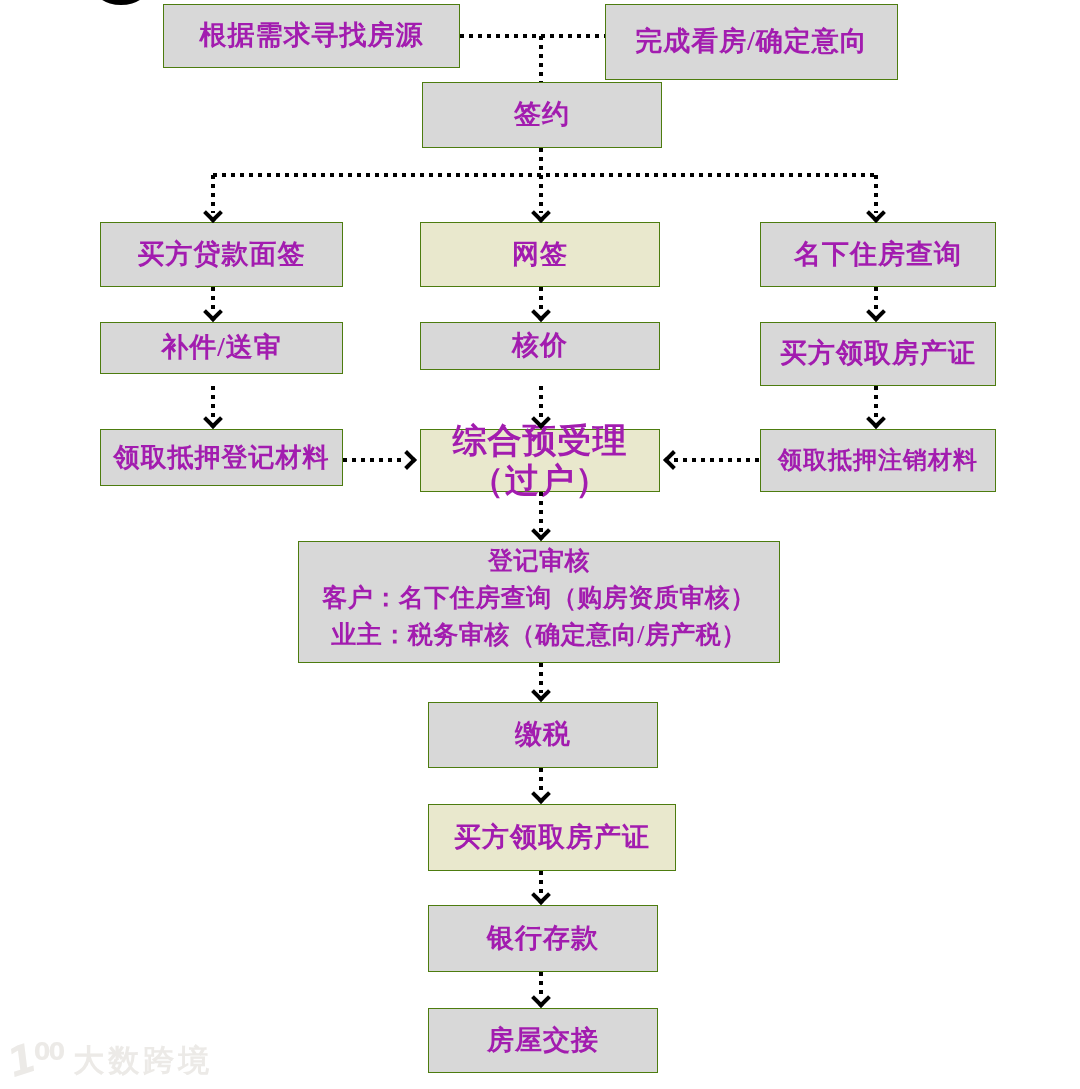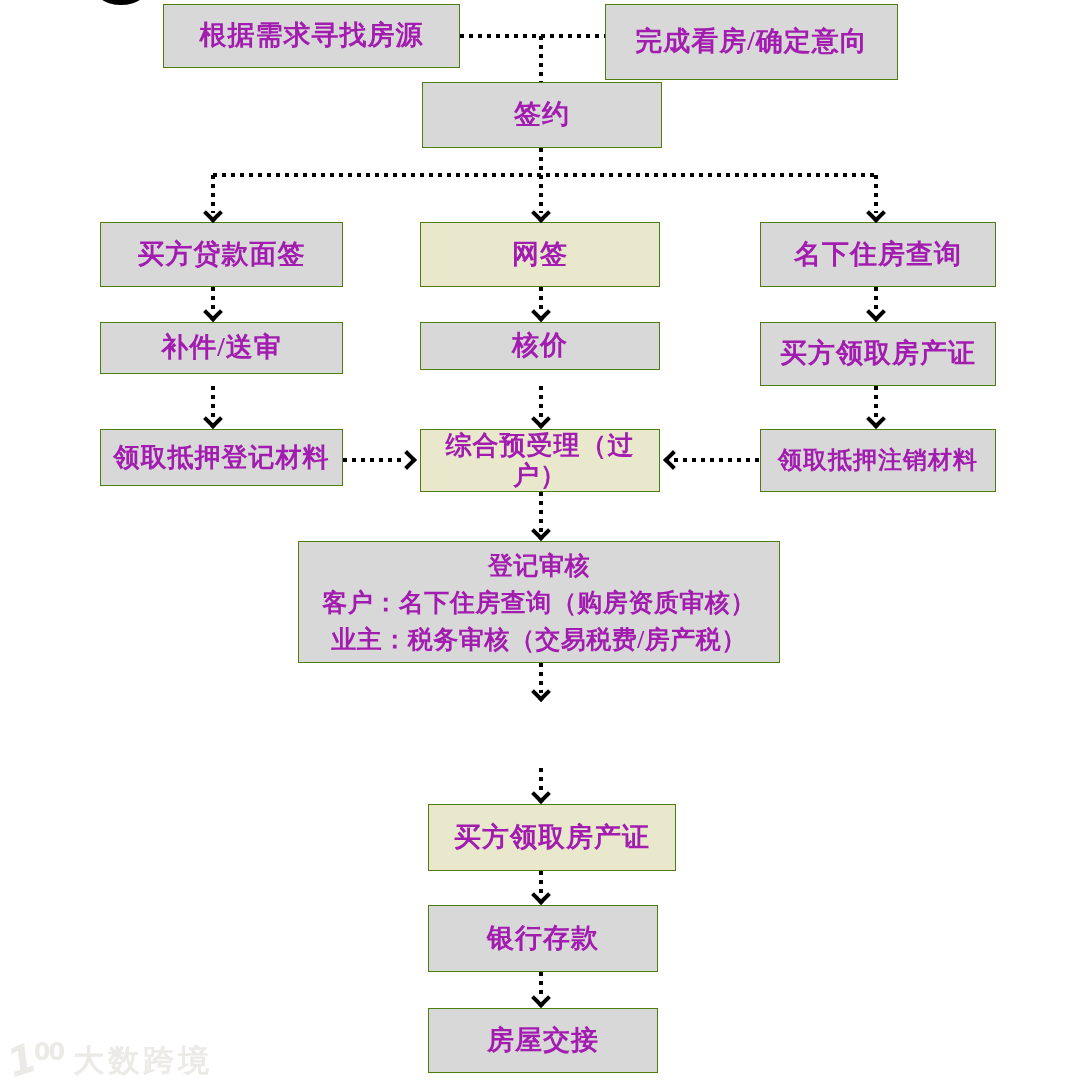--- a/index.html
+++ b/index.html
@@ -9,21 +9,21 @@
     font-family:"DejaVu Sans","Liberation Sans",sans-serif;
   }
   .node{
     position:absolute;box-sizing:border-box;
     background:#d8d8d8;border:1px solid #4d7c0f;
     display:flex;align-items:center;justify-content:center;
     font-size:27px;font-weight:700;color:#a21caf;text-align:center;
     letter-spacing:1px;line-height:1.15;font-family:Liberation Serif, serif;
   }
   .node.yellow{background:#e9e8cd;}
-  .node.multi{flex-direction:column;justify-content:center;font-size:25px;line-height:37px;letter-spacing:0.5px;}
+  .node.multi{flex-direction:column;justify-content:flex-start;font-size:25px;line-height:37px;letter-spacing:0.5px;}
   .hdot{
     position:absolute;height:4px;
     background-image:repeating-linear-gradient(90deg,#000 0 4px,transparent 4px 9px);
   }
   .vdot{
     position:absolute;width:4px;
     background-image:repeating-linear-gradient(180deg,#000 0 4px,transparent 4px 9px);
   }
   .chev{position:absolute;width:14px;height:14px;box-sizing:border-box;}
   .chev.down{border-right:4px solid #000;border-bottom:4px solid #000;transform:rotate(45deg);}
@@ -63,30 +63,31 @@
   <div class="node" style="left:760px;top:222px;width:236px;height:65px">名下住房查询</div>
 
   <div class="node" style="left:100px;top:322px;width:243px;height:52px">补件/送审</div>
 
   <div class="node" style="left:420px;top:322px;width:240px;height:48px">核价</div>
 
   <div class="node" style="left:760px;top:322px;width:236px;height:64px">买方领取房产证</div>
 
   <div class="node" style="left:100px;top:429px;width:243px;height:57px;font-size:26px">领取抵押登记材料</div>
 
-  <div class="node yellow" style="left:420px;top:429px;width:240px;height:63px;font-size:26px">综合预受理（过户）</div>
+  <div class="node yellow" style="left:420px;top:429px;width:240px;height:63px;font-size:34px">综合预受理（过户）</div>
 
   <div class="node" style="left:760px;top:429px;width:236px;height:63px;font-size:24px">领取抵押注销材料</div>
 
   <div class="node multi" style="left:298px;top:541px;width:482px;height:122px">
     <div>登记审核</div>
     <div>客户：名下住房查询（购房资质审核）</div>
-    <div>业主：税务审核（交易税费/房产税）</div>
+    <div>业主：税务审核（确定意向/房产税）</div>
   </div>
 
+  <div class="node" style="left:428px;top:702px;width:230px;height:66px">缴税</div>
 
   <div class="node yellow" style="left:428px;top:804px;width:248px;height:67px">买方领取房产证</div>
 
   <div class="node" style="left:428px;top:905px;width:230px;height:67px">银行存款</div>
 
   <div class="node" style="left:428px;top:1008px;width:230px;height:65px">房屋交接</div>
 
   <div class="hdot" style="left:460px;top:34px;width:145px"></div>
 
   <div class="vdot" style="left:539px;top:36px;height:46px"></div>

